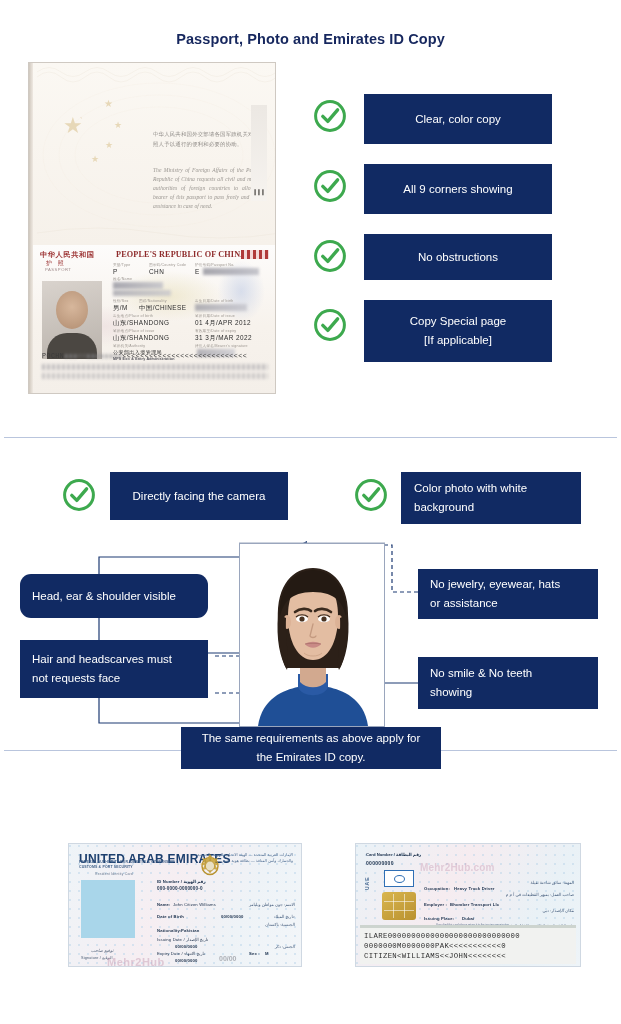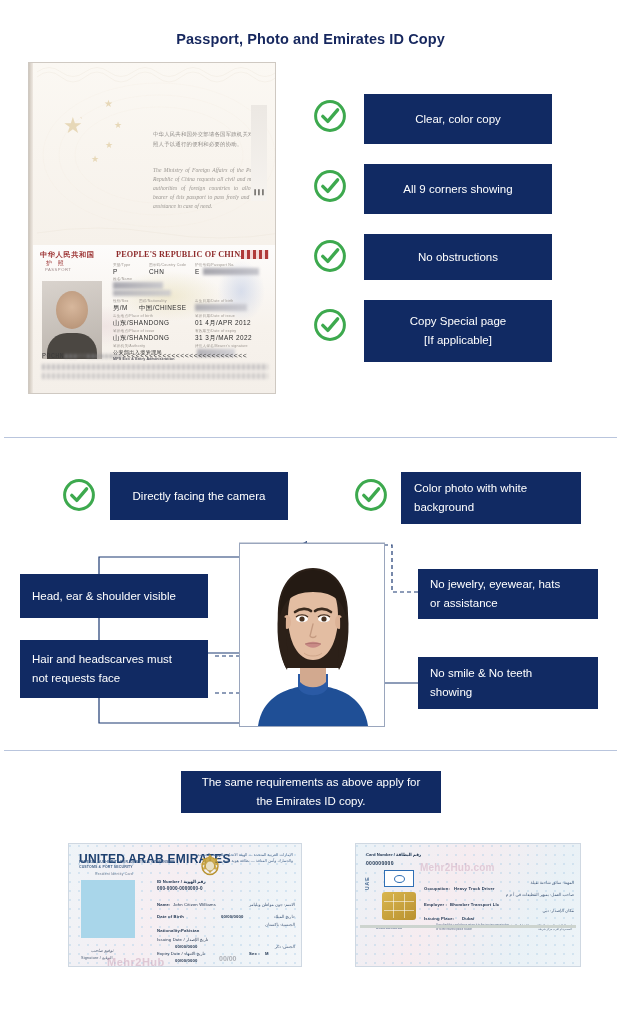--- a/index.html
+++ b/index.html
@@ -355,21 +355,21 @@
     <path d="M215 253 L284 253" marker-end="url(#ah)"></path>
   </g>
   <g stroke="#1d3a72" stroke-width="1.2" fill="none" stroke-dasharray="4 3">
     <path d="M370 175 L370 200 L358 200"></path>
   </g>
   <g stroke="#9aa6bd" stroke-width="1" fill="none">
     <path d="M239 103 L385 103"></path>
   </g>
 </svg>
 
-<div class="navy-box left" style="left:20px;top:574px;width:188px;height:44px;padding:0 0 0 12px;">
+<div class="navy-box left" style="left:20px;top:574px;width:188px;height:44px;padding:0 0 0 12px;border-radius:11px;">
   <span class="ln">Head, ear &amp; shoulder visible</span>
 </div>
 
 <div class="navy-box left" style="left:20px;top:640px;width:188px;height:58px;padding:0 0 0 12px;">
   <span class="ln">Hair and headscarves must</span>
   <span class="ln">not requests face</span>
 </div>
 
 <div class="navy-box left" style="left:418px;top:569px;width:180px;height:50px;padding:0 0 0 12px;">
   <span class="ln">No jewelry, eyewear, hats</span>
@@ -414,21 +414,21 @@
 
     <path d="M73 76 L70 88 C71 90 75 90 76 88" stroke="#c49a80" stroke-width="1.3" fill="none" stroke-linecap="round"></path>
 
     <path d="M65 96 C69 93 77 93 81 96 C77 101 69 101 65 96 Z" fill="#c98a86"></path>
     <path d="M65 96 C70 95 76 95 81 96" stroke="#a86e6a" stroke-width="0.8" fill="none"></path>
 
     <path d="M64 105 C68 109 78 109 82 105" stroke="#d0a88c" stroke-width="1" fill="none"></path>
   </svg>
 </div>
 
-<div class="navy-box center" style="left:181px;top:771px;width:260px;height:42px;">
+<div class="navy-box center" style="left:181px;top:727px;width:260px;height:42px;">
   <span class="ln">The same requirements as above apply for</span>
   <span class="ln">the Emirates ID copy.</span>
 </div>
 
 <div class="eid" id="eid-front">
   <div class="hdr-en">UNITED ARAB EMIRATES</div>
   <div class="hdr-sub">FEDERAL AUTHORITY FOR IDENTITY &amp; CITIZENSHIP CUSTOMS &amp; PORT SECURITY</div>
   <div class="hdr-sub2">Resident Identity Card</div>
   <div class="ar-top">الإمارات العربية المتحدة — الهيئة الاتحادية للهوية والجنسية والجمارك وأمن المنافذ — بطاقة هوية مقيم</div>
 
@@ -498,13 +498,18 @@
 
   <div class="ef b" style="left:68px;top:72px;">Issuing Place:</div>
   <div class="ef b" style="left:106px;top:72px;">Dubai</div>
   <div class="ef ar" style="right:6px;top:64px;width:66px;">مكان الإصدار: دبي</div>
 
   <div id="eid-num-b">00000000000</div>
   <div id="eid-note">If you find this card please return it to the issuing organisation or to the nearest police station</div>
   <div id="eid-note-ar">في حال العثور على هذه البطاقة يرجى إعادتها إلى الجهة المصدرة أو أقرب مركز شرطة</div>
 
   <div id="eid-strip"></div>
+  <div id="eid-mrz">
+    <div>ILARE0000000000000000000000000000</div>
+    <div>0000000M0000000PAK&lt;&lt;&lt;&lt;&lt;&lt;&lt;&lt;&lt;&lt;&lt;0</div>
+    <div>CITIZEN&lt;WILLIAMS&lt;&lt;JOHN&lt;&lt;&lt;&lt;&lt;&lt;&lt;&lt;</div>
+  </div>
 </div>
 
 </body></html>

